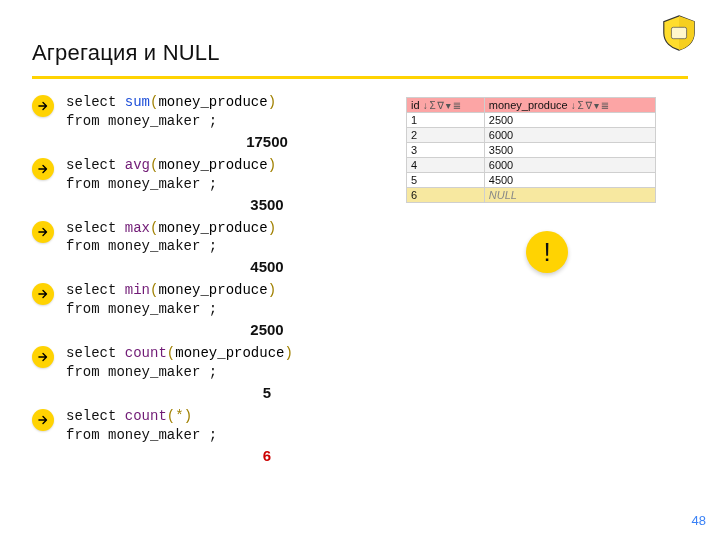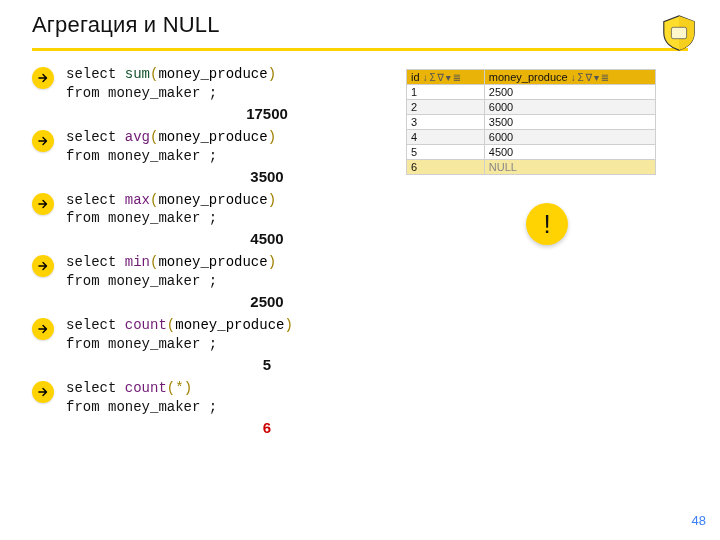--- a/index.html
+++ b/index.html
@@ -6,21 +6,21 @@
   body {
     margin: 0;
     width: 720px;
     height: 540px;
     font-family: "Segoe UI", Tahoma, Verdana, sans-serif;
     color: #111;
     background: #fff;
     position: relative;
     overflow: hidden;
   }
-  .slide { padding: 12px 32px 0 32px; }
+  .slide { padding: 40px 32px 0 32px; }
   .title {
     font-size: 22px;
     font-weight: 400;
     margin: 0 0 10px 0;
     letter-spacing: .2px;
   }
   .hr { height: 3px; background: #ffd302; margin-bottom: 14px; }
   .logo {
     position: absolute; top: 14px; right: 22px;
     width: 38px; height: 38px;
@@ -36,46 +36,46 @@
     flex-shrink: 0; margin-top: 2px;
     box-shadow: 0 1px 2px rgba(0,0,0,.15);
   }
   .arrow svg { width: 14px; height: 14px; }
   .code {
     font-family: Consolas, "Courier New", monospace;
     font-size: 14px; line-height: 1.35;
     white-space: pre;
   }
   .code .fn { color: #000; }
-  .tok-teal { color: #14532d; }
+  .tok-teal { color: #1d4ed8; }
   .tok-green { color: #701a75; }
   .paren { color: #a08000; }
   .star { color: #a08000; }
   .result {
     font-weight: 700; font-size: 15px;
     margin: 2px 0 6px 120px;
     text-align: center;
   }
   .result-red { color: #c00; }
 
   .table {
     border: 1px solid #b7b7b7; font-size: 11px;
     border-collapse: collapse; width: 250px;
     font-family: Tahoma, Verdana, sans-serif;
   }
   .table th, .table td {
     border: 1px solid #cfcfcf; padding: 1px 4px; text-align: left;
   }
   .table th {
-    background: #eab308; font-weight: 400;
+    background: #fca5a5; font-weight: 400;
   }
   .table .tools { color:#555; font-size:10px; letter-spacing:-.5px; }
   .table tr.even td { background: #f3f3f3; }
   .table tr.sel td { background: #f7e8a0; }
-  .table tr.sel td.nullcell { color: #888; }
+  .table tr.sel td.nullcell { color: #888; font-style: italic; }
 
   .callout { margin-top: 28px; }
   .callout-icon {
     width: 42px; height: 42px; border-radius: 50%;
     background: #ffd302; display:flex; align-items:center; justify-content:center;
     margin: 0 auto 8px auto;
     box-shadow: 0 2px 4px rgba(0,0,0,.2);
   }
   .callout-icon span { font-size: 26px; font-weight: 400; }
   .callout-text { font-size: 19px; line-height: 1.35; }

